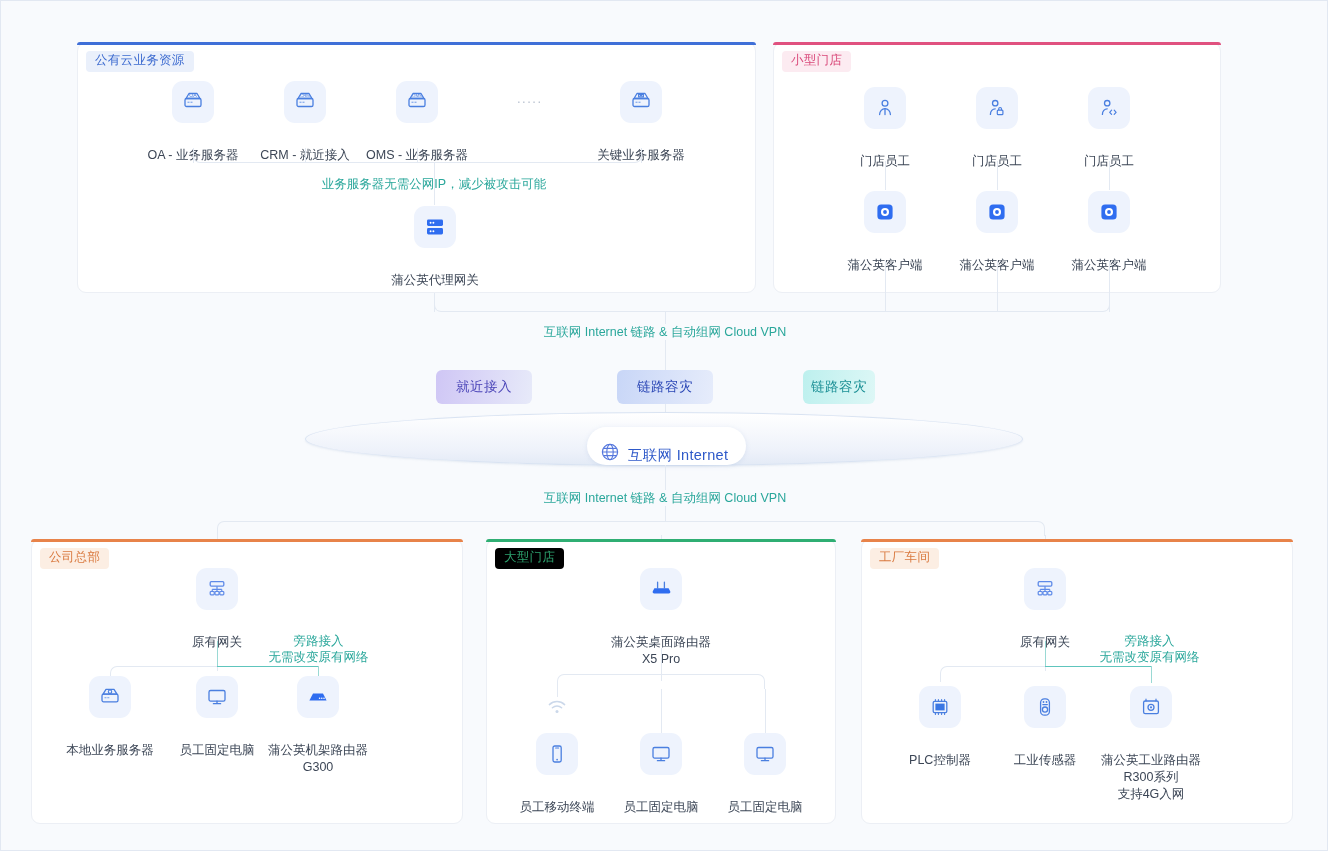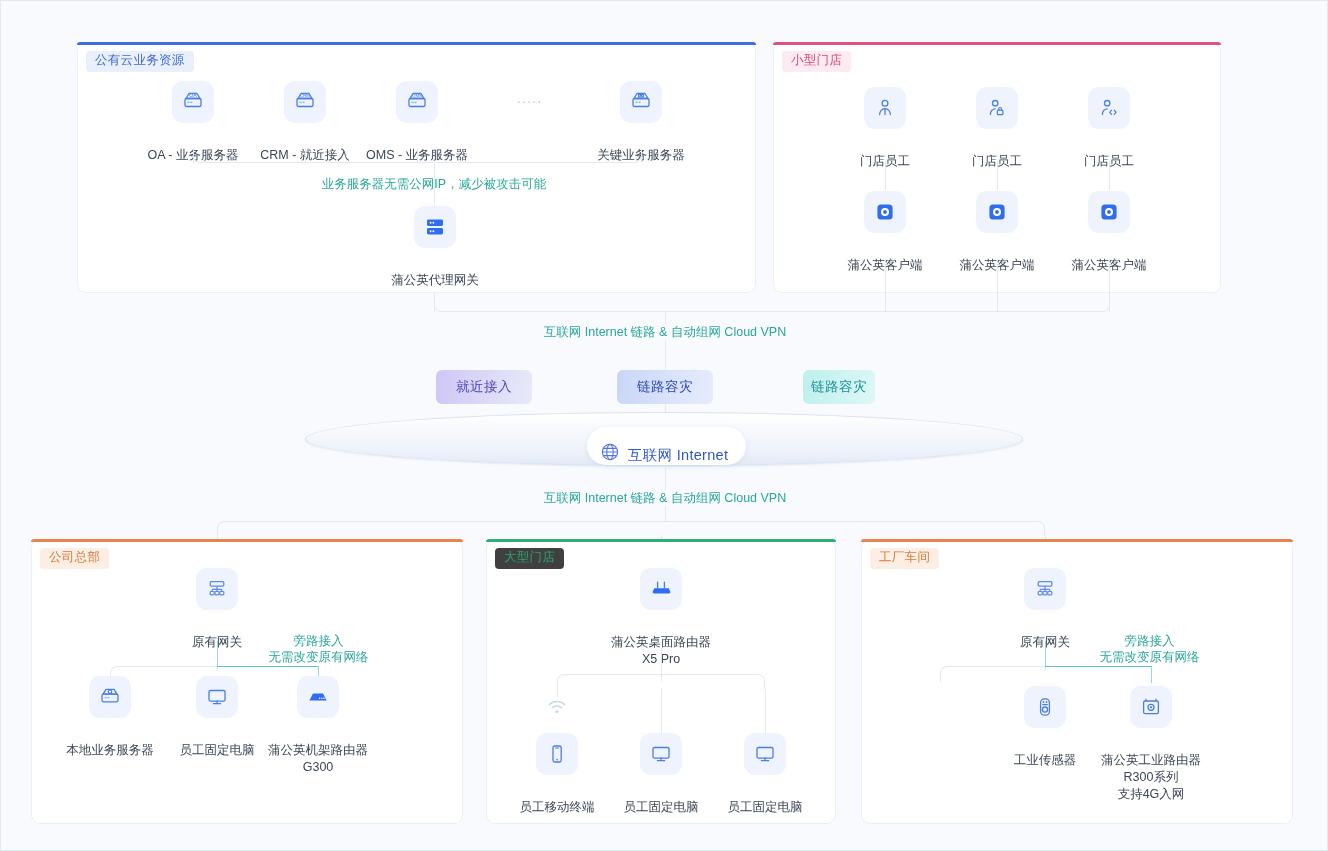--- a/index.html
+++ b/index.html
@@ -327,21 +327,21 @@
         <circle cx="16.8" cy="14.2" r="0.8" fill="#ffffff"></circle>
         <circle cx="19" cy="14.2" r="0.8" fill="#ffffff"></circle>
       </svg>
     </div>
     <div class="nlabel" style="white-space:pre-line;">蒲公英机架路由器
 G300</div>
   </div>
 
   <div class="panel" style="left:485px; top:538px; width:350px; height:285px;">
     <div class="toprule" style="background:#2fae73;"></div>
-    <div class="panel-title" style="background:#404040; color:#2da26e;">大型门店</div>
+    <div class="panel-title" style="background:#000000; color:#2da26e;">大型门店</div>
   </div>
 
   <div class="node" style="left:600px; top:567px; width:120px;">
     <div class="ico">
       <svg width="26" height="26" viewBox="0 0 26 26">
         <path d="M5.2 17.6 h15.6 a1.6 1.6 0 0 0 1.4 -2.3 l-1.6 -3.1 H6.4 l-1.6 3.1 a1.6 1.6 0 0 0 1.4 2.3 z" fill="#2f6df0"></path>
         <path d="M9.6 12.2 V6.2 M16.4 12.2 V6.2" stroke="#4a7fe0" stroke-width="1.3" stroke-linecap="round"></path>
       </svg>
     </div>
     <div class="nlabel" style="white-space:pre-line;">蒲公英桌面路由器
@@ -418,20 +418,31 @@
               border-right:none; border-bottom:none; border-radius:7px 0 0 0;"></div>
   <div class="ln lnh teal" style="left:1044px; top:665px; width:106px;"></div>
   <div class="ln lnv tealpale" style="left:1150px; top:665px; height:17px;"></div>
   <div class="ln lnv tealpale" style="left:1044px; top:640px; height:25px;"></div>
 
   <div class="note" style="left:1076px; top:632px; width:145px;">
     <div>旁路接入</div>
     <div>无需改变原有网络</div>
   </div>
 
+  <div class="node" style="left:885px; top:685px; width:108px;">
+    <div class="ico">
+      <svg width="26" height="26" viewBox="0 0 26 26">
+        <rect x="6.2" y="7.4" width="13.6" height="11.2" rx="1.4" fill="none" stroke="#4a7fe0" stroke-width="1.3"></rect>
+        <rect x="8.4" y="9.6" width="9.2" height="6.8" fill="#3b77e3"></rect>
+        <path d="M8.4 7.4 V5.6 M11.4 7.4 V5.6 M14.6 7.4 V5.6 M17.6 7.4 V5.6" stroke="#4a7fe0" stroke-width="1.1" stroke-linecap="round"></path>
+        <path d="M8.4 18.6 V20.4 M11.4 18.6 V20.4 M14.6 18.6 V20.4 M17.6 18.6 V20.4" stroke="#4a7fe0" stroke-width="1.1" stroke-linecap="round"></path>
+      </svg>
+    </div>
+    <div class="nlabel">PLC控制器</div>
+  </div>
 
   <div class="node" style="left:990px; top:685px; width:108px;">
     <div class="ico">
       <svg width="26" height="26" viewBox="0 0 26 26">
         <rect x="8.6" y="4.8" width="8.8" height="16.4" rx="3.8" fill="none" stroke="#4a7fe0" stroke-width="1.3"></rect>
         <circle cx="11.5" cy="8" r="0.9" fill="#4a7fe0"></circle>
         <circle cx="14.5" cy="8" r="0.9" fill="#4a7fe0"></circle>
         <path d="M10.8 10.6 h4.6" stroke="#4a7fe0" stroke-width="1.1" stroke-linecap="round"></path>
         <circle cx="13" cy="15.6" r="2.6" fill="none" stroke="#4a7fe0" stroke-width="1.3"></circle>
       </svg>

